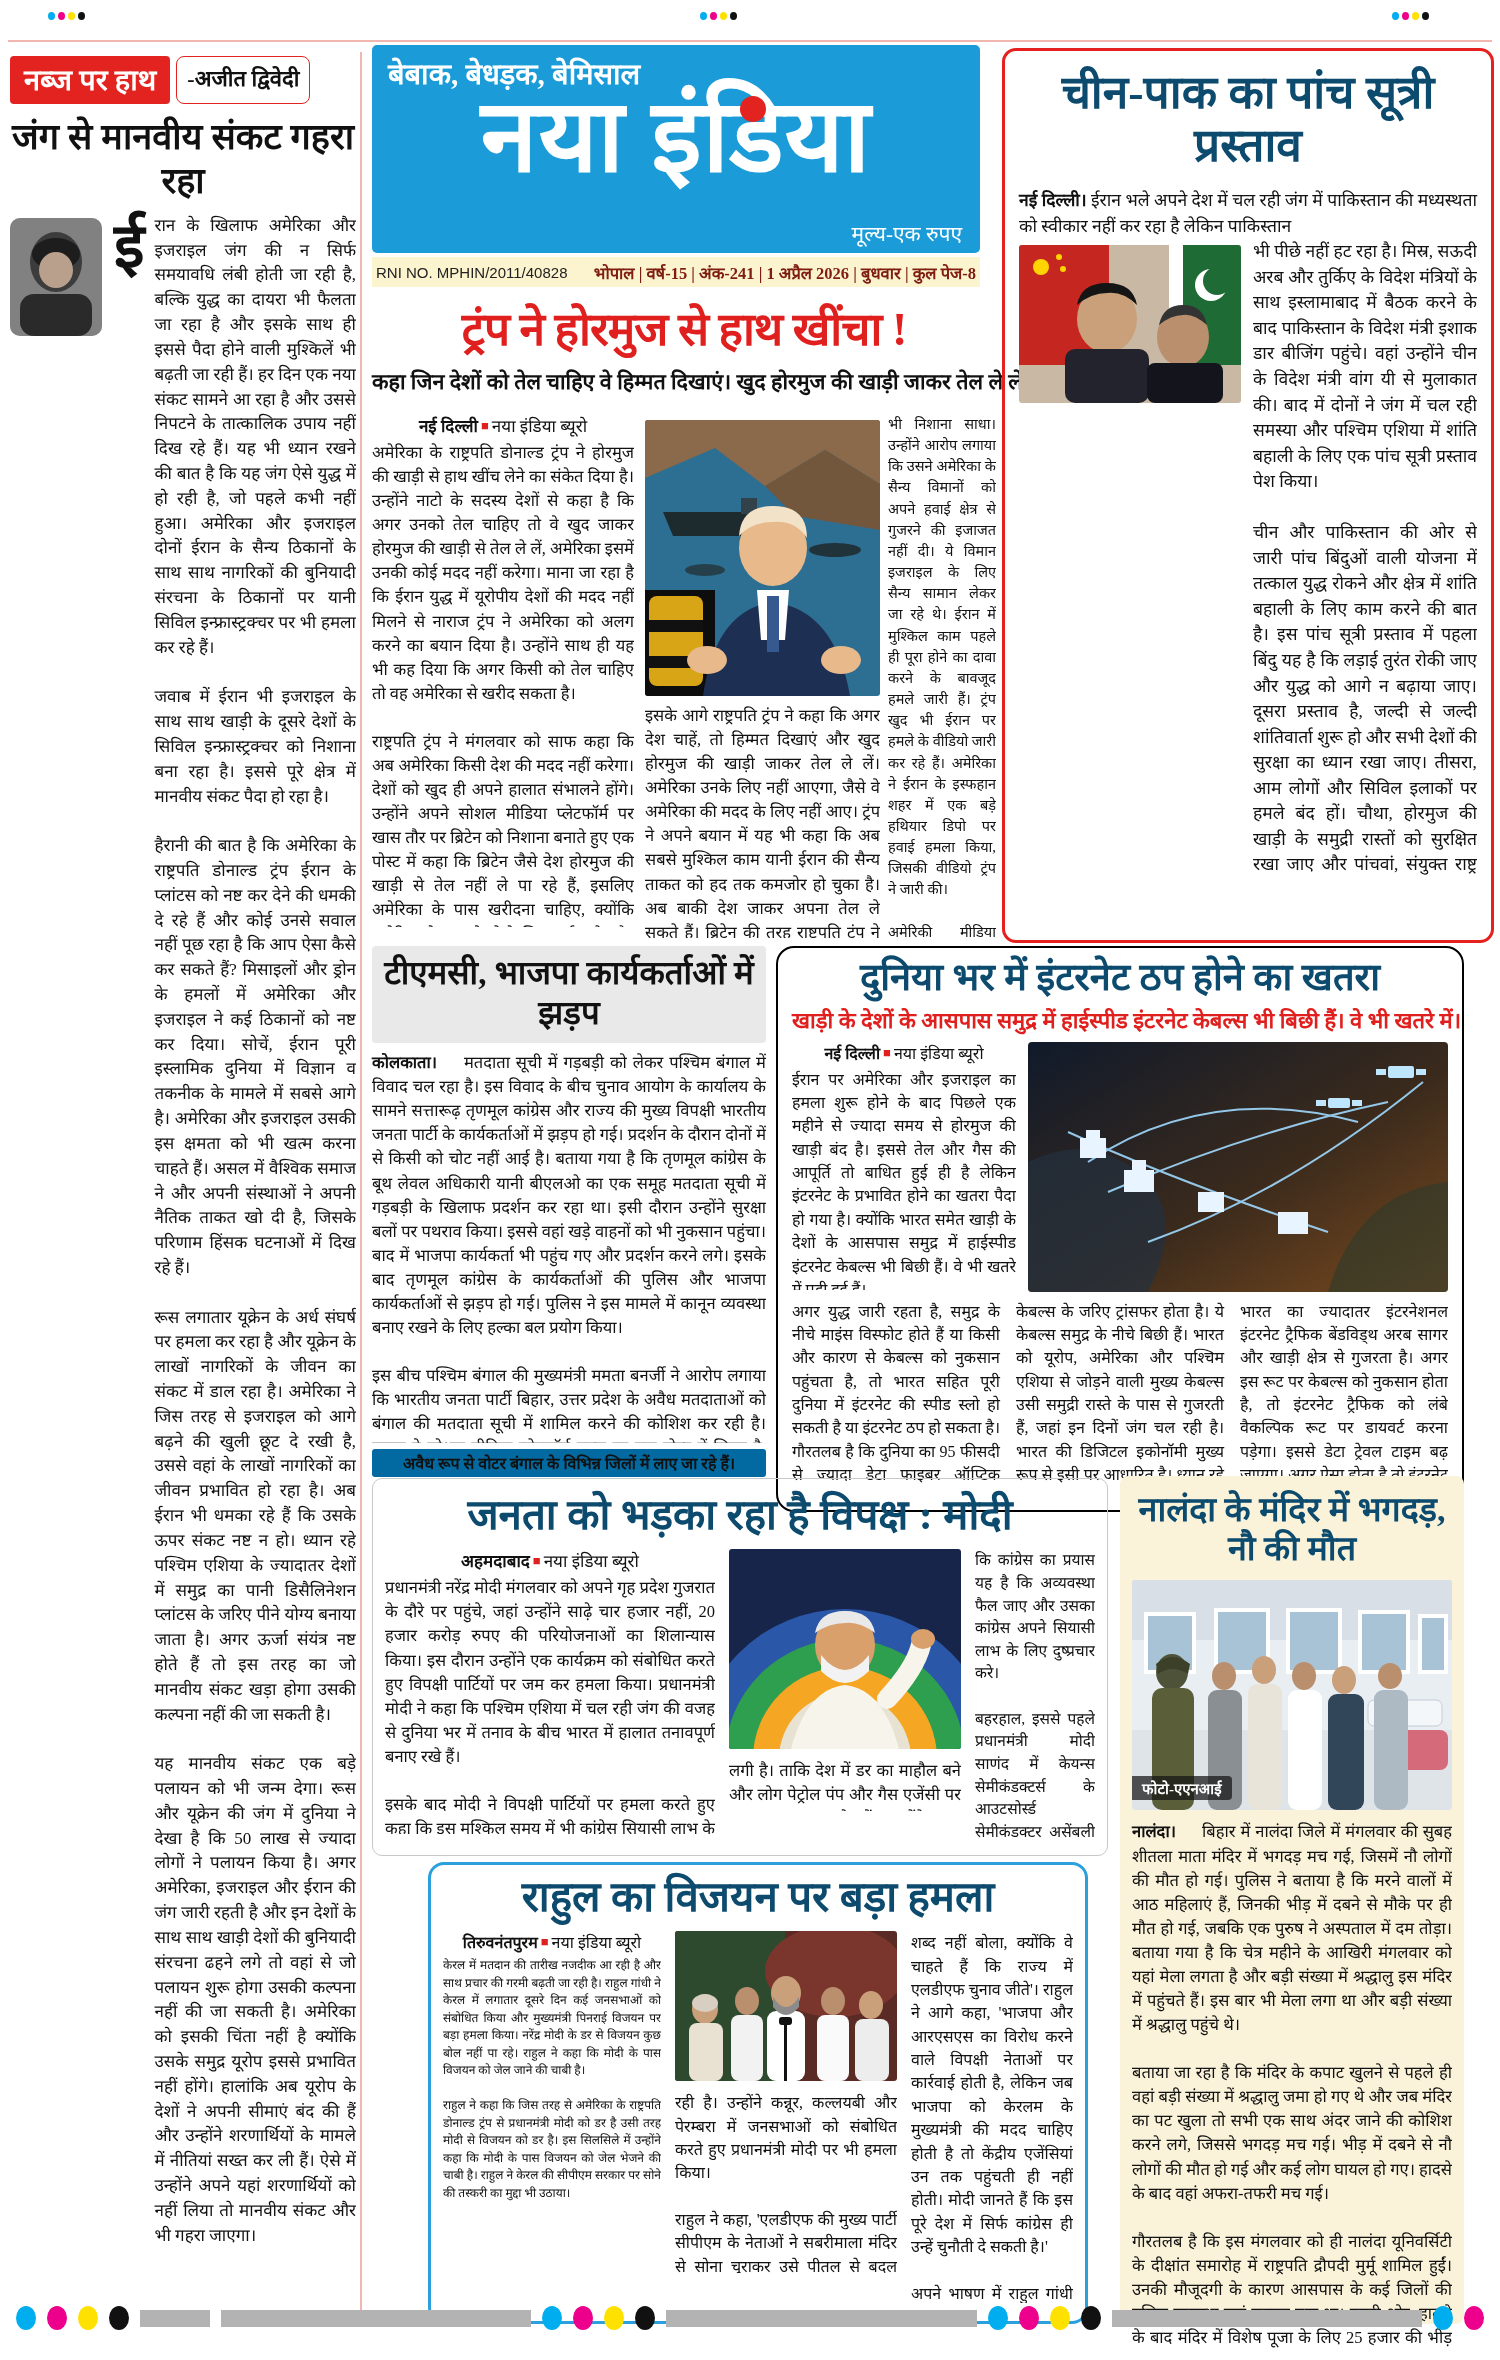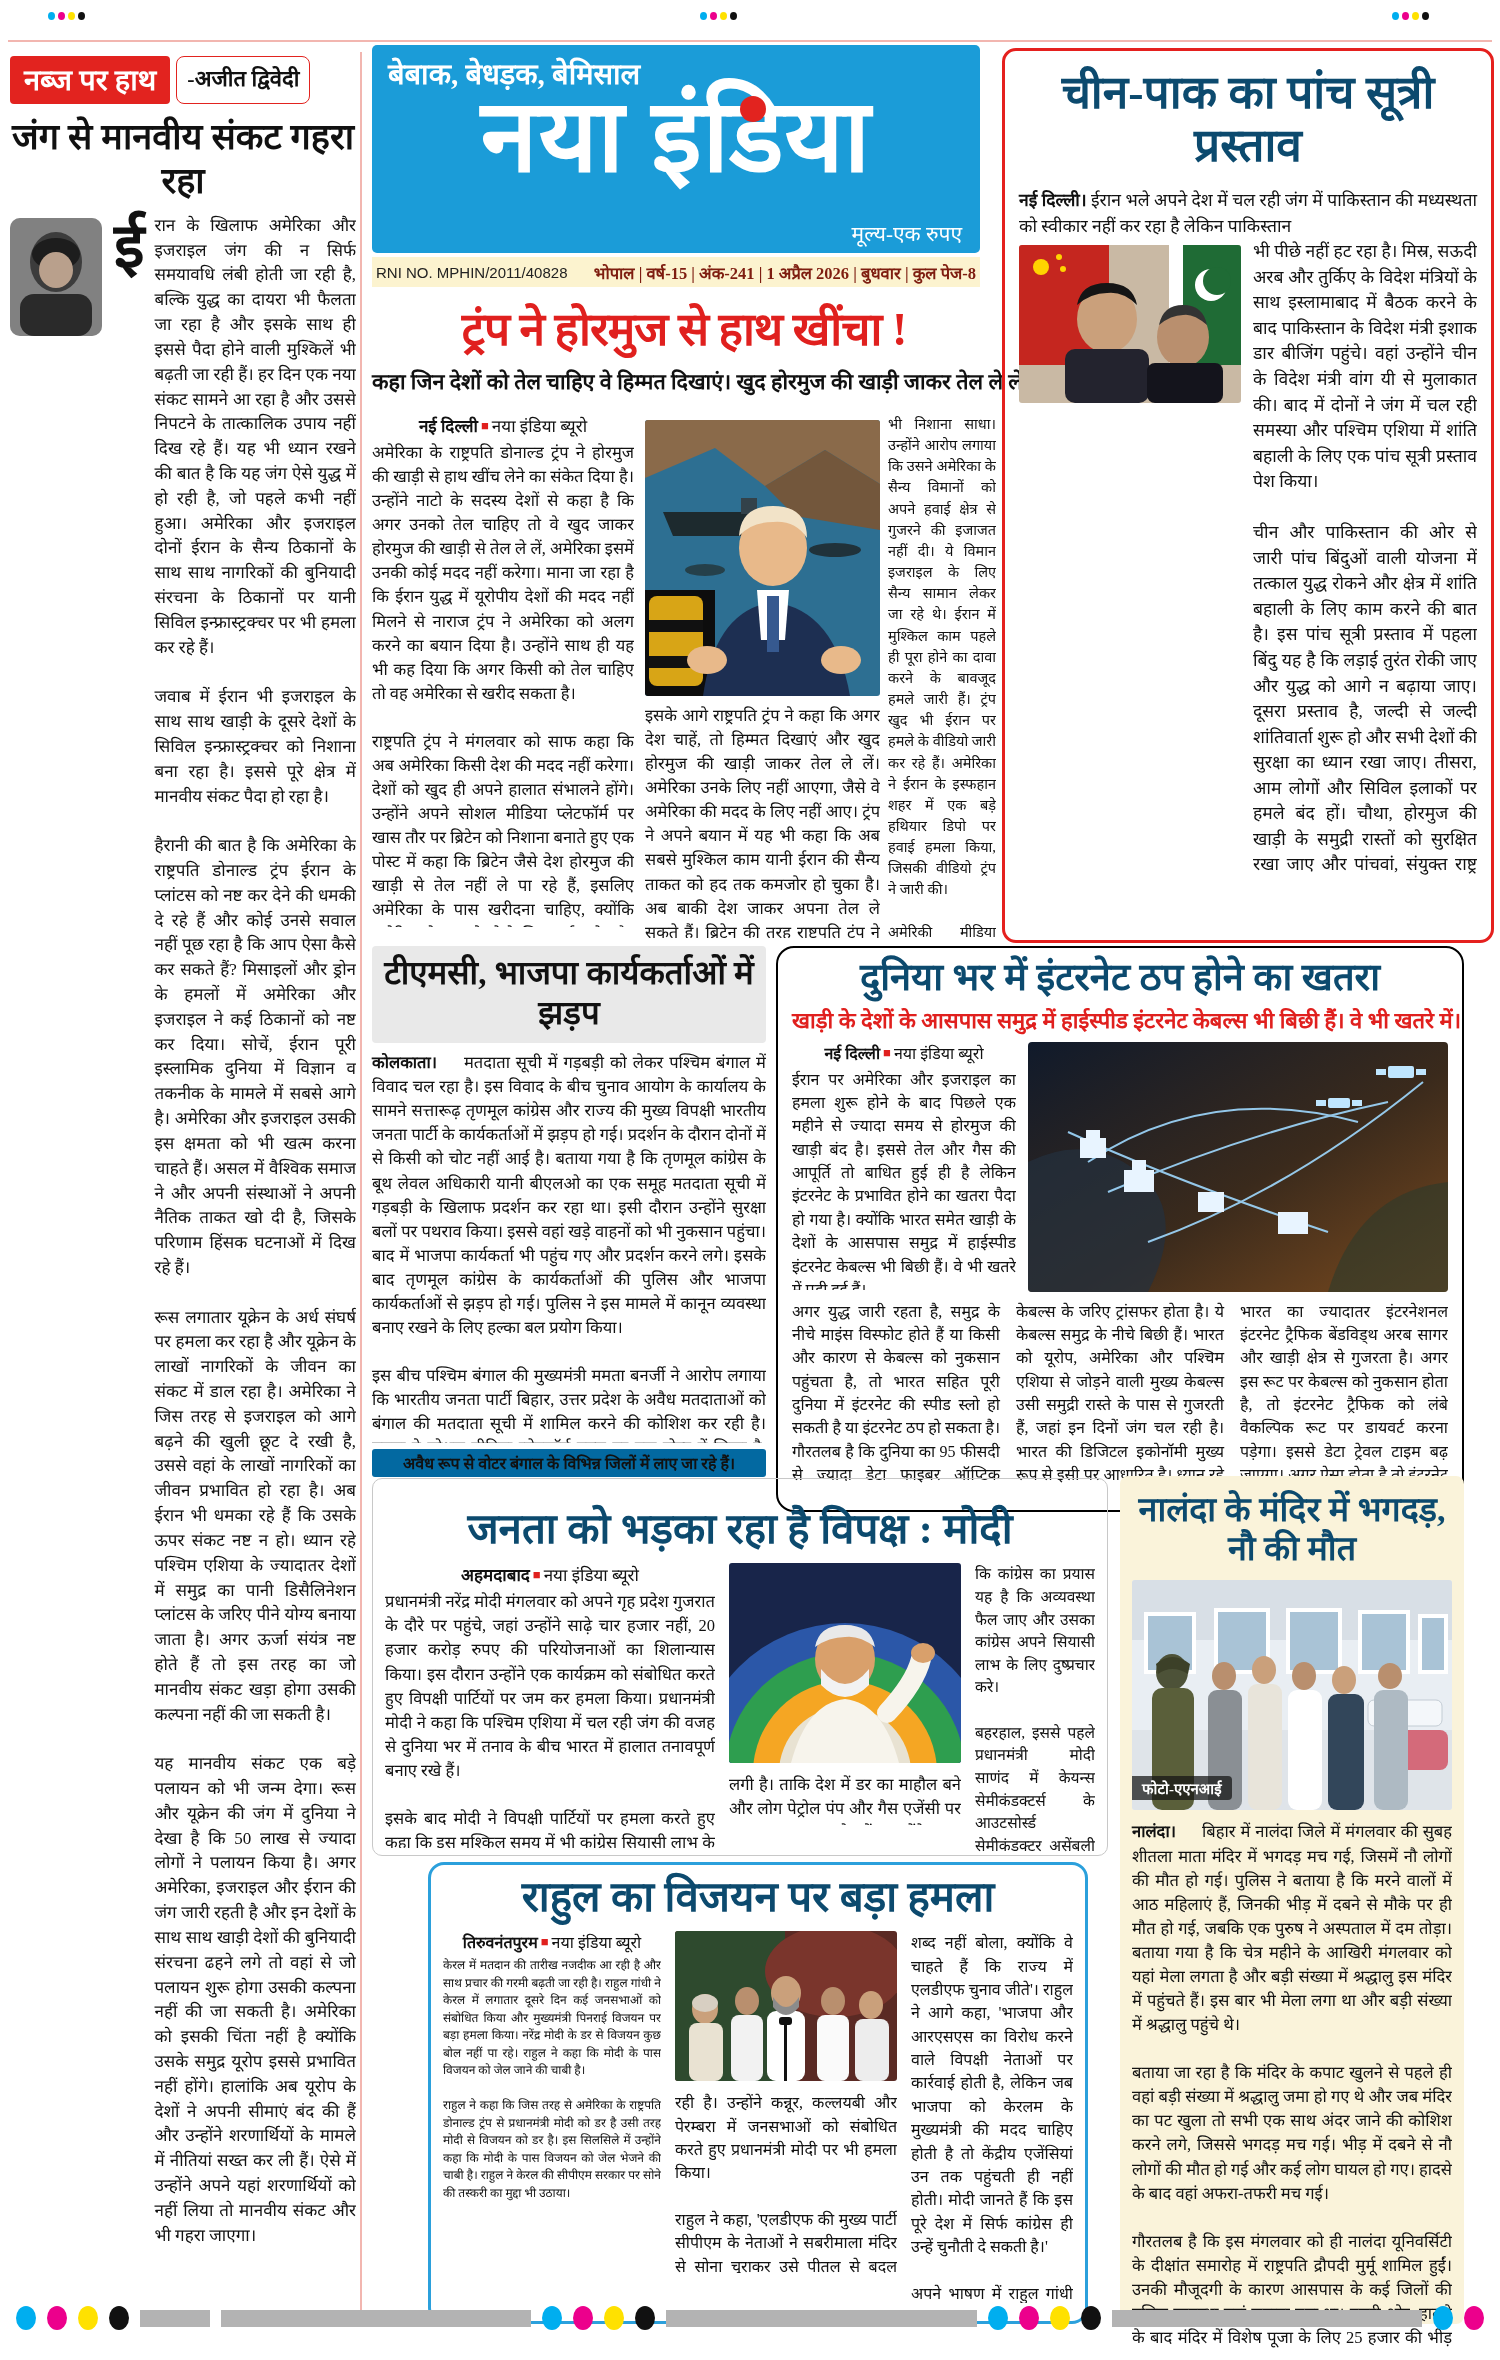--- a/index.html
+++ b/index.html
@@ -243,21 +243,21 @@
             <rect x="324" y="58" width="10" height="6"></rect>
           <rect x="360" y="24" width="26" height="12" rx="2"></rect>
           <rect x="348" y="27" width="10" height="6"></rect>
             <rect x="388" y="27" width="10" height="6"></rect>
         </g>
       </svg>
     </div>
     <div class="body" style="margin-top:8px;height:206px;column-count:3;column-gap:16px;font-size:16px;">अगर युद्ध जारी रहता है, समुद्र के नीचे माइंस विस्फोट होते हैं या किसी और कारण से केबल्स को नुकसान पहुंचता है, तो भारत सहित पूरी दुनिया में इंटरनेट की स्पीड स्लो हो सकती है या इंटरनेट ठप हो सकता है। गौरतलब है कि दुनिया का 95 फीसदी से ज्यादा डेटा फाइबर ऑप्टिक केबल्स के जरिए ट्रांसफर होता है। ये केबल्स समुद्र के नीचे बिछी हैं। भारत को यूरोप, अमेरिका और पश्चिम एशिया से जोड़ने वाली मुख्य केबल्स उसी समुद्री रास्ते के पास से गुजरती हैं, जहां इन दिनों जंग चल रही है। भारत की डिजिटल इकोनॉमी मुख्य रूप से इसी पर आधारित है। ध्यान रहे भारत का ज्यादातर इंटरनेशनल इंटरनेट ट्रैफिक बेंडविड्थ अरब सागर और खाड़ी क्षेत्र से गुजरता है। अगर इस रूट पर केबल्स को नुकसान होता है, तो इंटरनेट ट्रैफिक को लंबे वैकल्पिक रूट पर डायवर्ट करना पड़ेगा। इससे डेटा ट्रेवल टाइम बढ़ जाएगा। अगर ऐसा होता है तो इंटरनेट की स्पीड धीमी होगी, जिससे यूट्यूब, इंस्टाग्राम और वीडियो कॉलिंग जैसे प्लेटफॉर्म स्लो हो सकते हैं। वीडियो अपलोडिंग और डाउनलोडिंग में लगने वाला समय बढ़ जाएगा। वीडियो कॉल और क्लाउड सर्विस में भी दिक्कत आ सकती है। भारत का आईटी और आईटी आधारित सेवाओं का कारोबार करीब साढ़े 23 लाख करोड़ रुपए का है। इंटरनेट की स्पीड धीमी हुई तो भारत को इसका बड़ा नुकसान उठाना पड़ सकता है।</div>
   </div>
 
-  <div class="abs boxed" style="left:372px;top:1478px;width:736px;height:378px;border:1px solid #c8c8c8;border-radius:10px;padding:22px 12px;">
+  <div class="abs boxed" style="left:372px;top:1478px;width:736px;height:378px;border:1px solid #c8c8c8;border-radius:10px;padding:8px 12px;">
     <div class="h-black" style="font-size:42px;margin:4px 0 10px 0;">जनता को भड़का रहा है विपक्ष : मोदी</div>
     <div style="display:flex;gap:14px;">
       <div style="width:330px;flex:0 0 auto;">
         <p class="byline">
           <b>अहमदाबाद</b><span class="sq">■</span><span>नया इंडिया ब्यूरो</span>
         </p>
         <div class="body" style="height:258px;">प्रधानमंत्री नरेंद्र मोदी मंगलवार को अपने गृह प्रदेश गुजरात के दौरे पर पहुंचे, जहां उन्होंने साढ़े चार हजार नहीं, 20 हजार करोड़ रुपए की परियोजनाओं का शिलान्यास किया। इस दौरान उन्होंने एक कार्यक्रम को संबोधित करते हुए विपक्षी पार्टियों पर जम कर हमला किया। प्रधानमंत्री मोदी ने कहा कि पश्चिम एशिया में चल रही जंग की वजह से दुनिया भर में तनाव के बीच भारत में हालात तनावपूर्ण बनाए रखे हैं।
 
 इसके बाद मोदी ने विपक्षी पार्टियों पर हमला करते हुए कहा कि इस मुश्किल समय में भी कांग्रेस सियासी लाभ के लिए जनता को भड़काने और अफवाह फैलाने में</div>
       </div>

